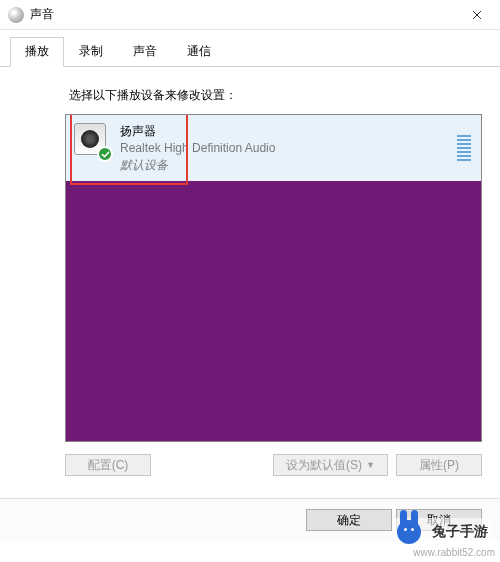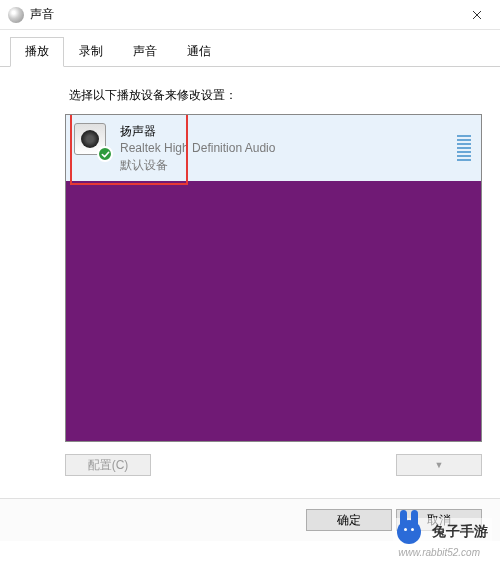--- a/index.html
+++ b/index.html
@@ -108,21 +108,21 @@
       width: 16px; height: 16px;
       background: #2e9b3c;
       border: 2px solid #fff;
       border-radius: 50%;
       display: flex; align-items: center; justify-content: center;
     }
     .status-badge svg { width: 9px; height: 9px; }
     .device-text { flex: 1; line-height: 1.4; }
     .device-name { color: #000; font-size: 12px; }
     .device-desc { color: #7a7a7a; font-size: 12px; }
-    .device-status { color: #7a7a7a; font-size: 12px; }
+    .device-status { color: #7a7a7a; font-size: 12px; font-style: italic; }
     .level-bars {
       width: 14px;
       display: flex; flex-direction: column; gap: 2px;
       align-self: center;
       margin-left: 6px;
     }
     .level-bars div { height: 2px; background: #6aa7d6; }
     .btn-row1 {
       display: flex;
       margin-top: 12px;
@@ -181,22 +181,22 @@
     }
     .watermark .bunny::before { left: 3px; }
     .watermark .bunny::after { right: 3px; }
     .watermark .eyes {
       position: absolute; top: 8px; left: 0; right: 0;
       display: flex; justify-content: center; gap: 4px;
     }
     .watermark .eyes span { width: 3px; height: 3px; background: #fff; border-radius: 50%; }
     .watermark-url {
       position: absolute;
-      right: 20px; bottom: 4px;
-      font-size: 10px; color: #aaa; font-style: italic;
+      right: 5px; bottom: 4px;
+      font-size: 10px; color: #aaa;
     }
   </style>
 </head>
 <body>
 
 <div class="titlebar">
   <div class="app-icon"></div>
   <div class="title">声音</div>
   <div class="close-btn">
     <svg width="10" height="10" viewBox="0 0 10 10">
@@ -242,22 +242,24 @@
           <div></div>
           <div></div>
       </div>
     </div>
   </div>
 
   <div class="btn-row1">
     <button class="win-btn" disabled="">配置(C)</button>
     <div class="spacer"></div>
     <button class="win-btn" disabled="">
+      <span>设为默认值(S)</span>
       <span class="chev">▼</span>
     </button>
+    <button class="win-btn" disabled="">属性(P)</button>
   </div>
 </div>
 
 <div class="btn-row2">
   <button class="win-btn">确定</button>
   <button class="win-btn">取消</button>
 </div>
 
 <div class="watermark">
   <div class="bunny">

